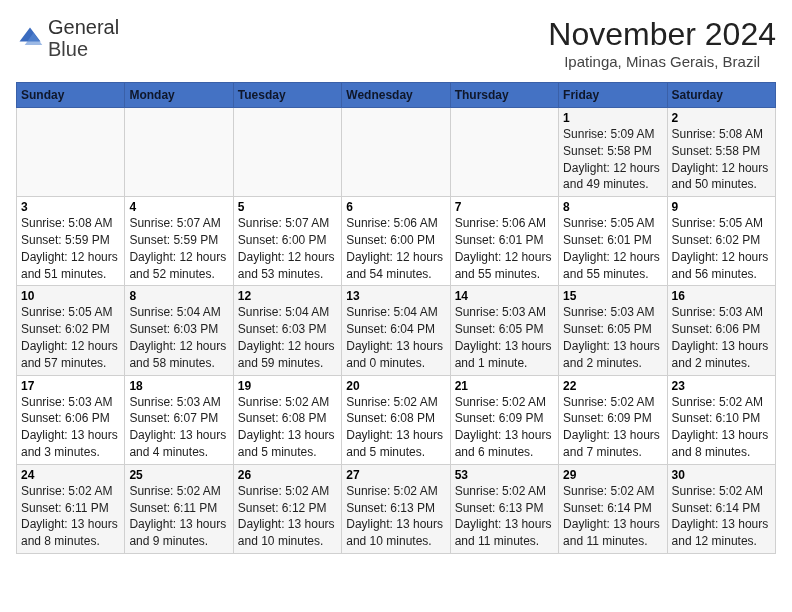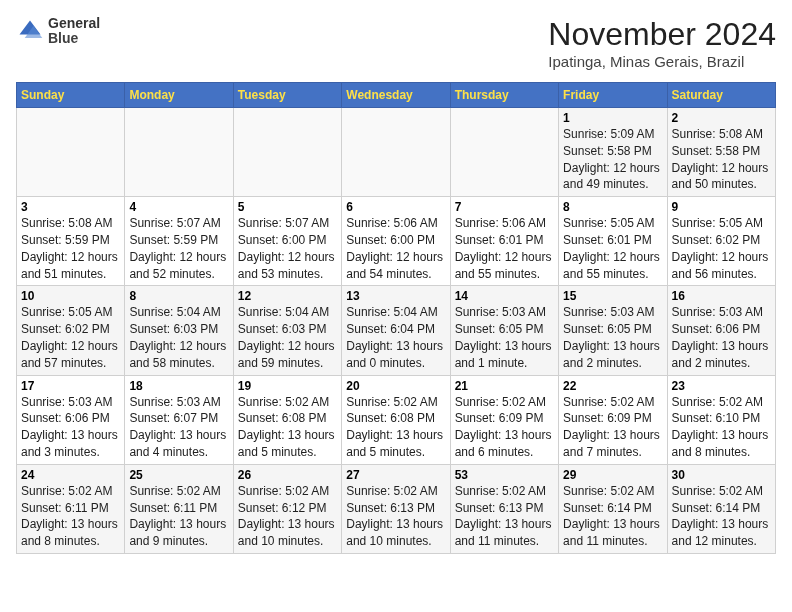--- a/index.html
+++ b/index.html
@@ -15,50 +15,50 @@
       justify-content: space-between;
       align-items: flex-start;
       margin-bottom: 12px;
     }
     .logo {
       display: flex;
       align-items: center;
       gap: 4px;
     }
     .logo-text {
-      font-size: 14px;
-      font-weight: bold;
+      font-size: 20px;
+      font-weight: normal;
       line-height: 1.1;
     }
     .logo-general { color: #333; }
     .logo-blue { color: #404040; }
     .logo-icon {
       width: 28px;
       height: 28px;
     }
     .title-block {
-      text-align: left;
+      text-align: center;
     }
     .month-title {
       font-size: 32px;
       font-weight: 300;
       color: #222;
     }
     .location {
       font-size: 15px;
       color: #444;
     }
     .calendar {
       width: 100%;
       border-collapse: collapse;
       border: 1px solid #ccc;
     }
     .calendar th {
       background: #4472c4;
-      color: #fde047;
+      color: #0f172a;
       font-size: 12px;
       font-weight: 600;
       padding: 5px 4px;
       text-align: left;
       border: 1px solid #3a60a8;
     }
     .calendar td {
       vertical-align: top;
       border: 1px solid #d0d0d0;
       padding: 3px 4px;

